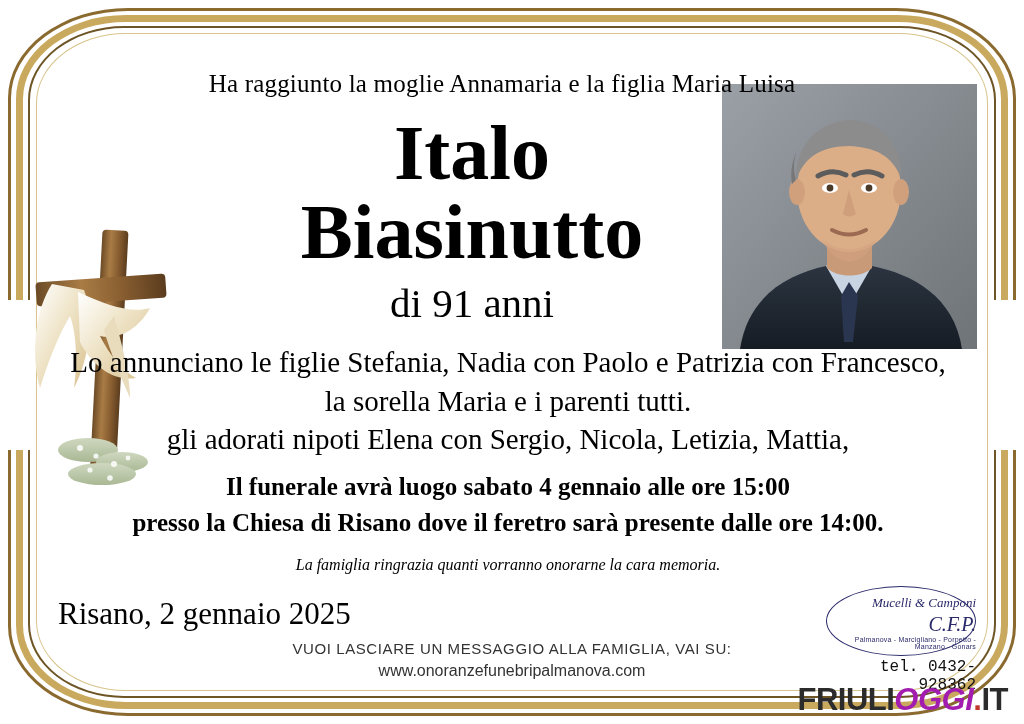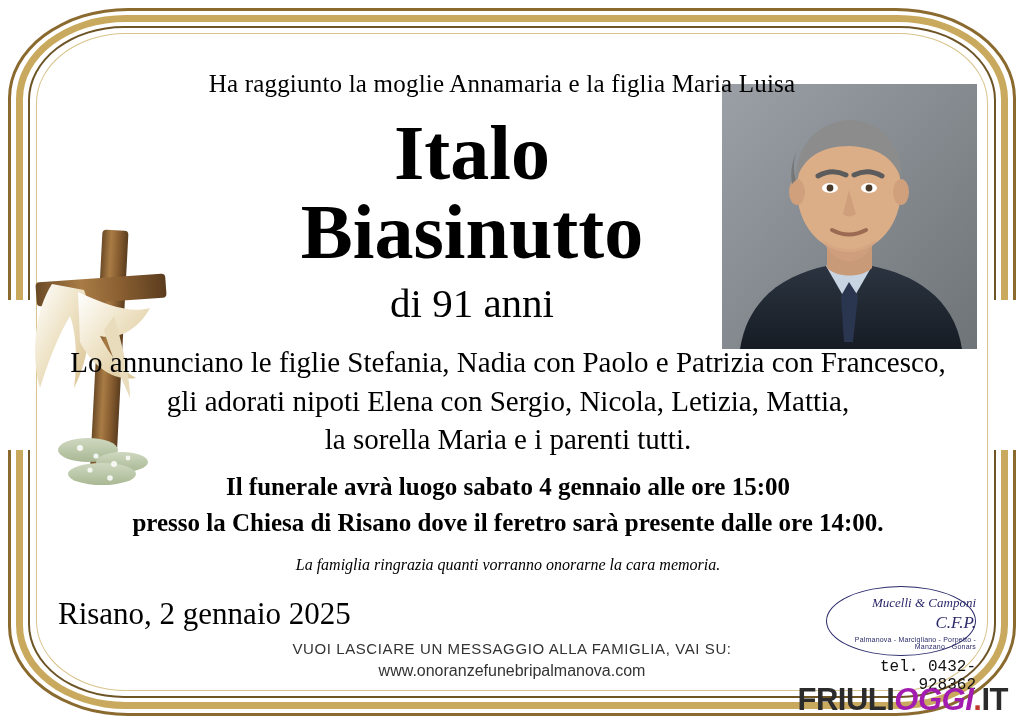--- a/index.html
+++ b/index.html
@@ -173,21 +173,21 @@
   .stamp .brand {
     position: absolute;
     left: 0; right: 0; top: 9px;
     font-size: 13px;
     font-family: "Liberation Serif", serif;
     font-style: italic;
   }
   .stamp .mono {
     position: absolute;
     left: 12px; right: 0; top: 27px;
-    font-size: 17px;
+    font-size: 20px;
     font-family: "Liberation Serif", serif;
     font-style: italic;
   }
   .stamp .places {
     position: absolute;
     left: 0; right: 0; top: 50px;
     font-size: 7px;
     font-family: "Liberation Sans", sans-serif;
     letter-spacing: .2px;
   }
@@ -315,22 +315,22 @@
     </svg>
   </div>
 
   <div class="content">
     <div class="line-top">Ha raggiunto la moglie Annamaria e la figlia Maria Luisa</div>
     <div class="name">Italo</div>
     <div class="name second">Biasinutto</div>
     <div class="age">di 91 anni</div>
 
     <div class="announce">Lo annunciano le figlie Stefania, Nadia con Paolo e Patrizia con Francesco,</div>
+    <div class="announce" style="margin-top:0">la sorella Maria e i parenti tutti.</div>
     <div class="announce" style="margin-top:0">gli adorati nipoti Elena con Sergio, Nicola, Letizia, Mattia,</div>
-    <div class="announce" style="margin-top:0">la sorella Maria e i parenti tutti.</div>
 
     <div class="bold-line first">Il funerale avrà luogo sabato 4 gennaio alle ore 15:00</div>
     <div class="bold-line">presso la Chiesa di Risano dove il feretro sarà presente dalle ore 14:00.</div>
 
     <div class="thanks">La famiglia ringrazia quanti vorranno onorarne la cara memoria.</div>
   </div>
 
   <div class="place-date">Risano, 2 gennaio 2025</div>
 
   <div class="footer-msg">

